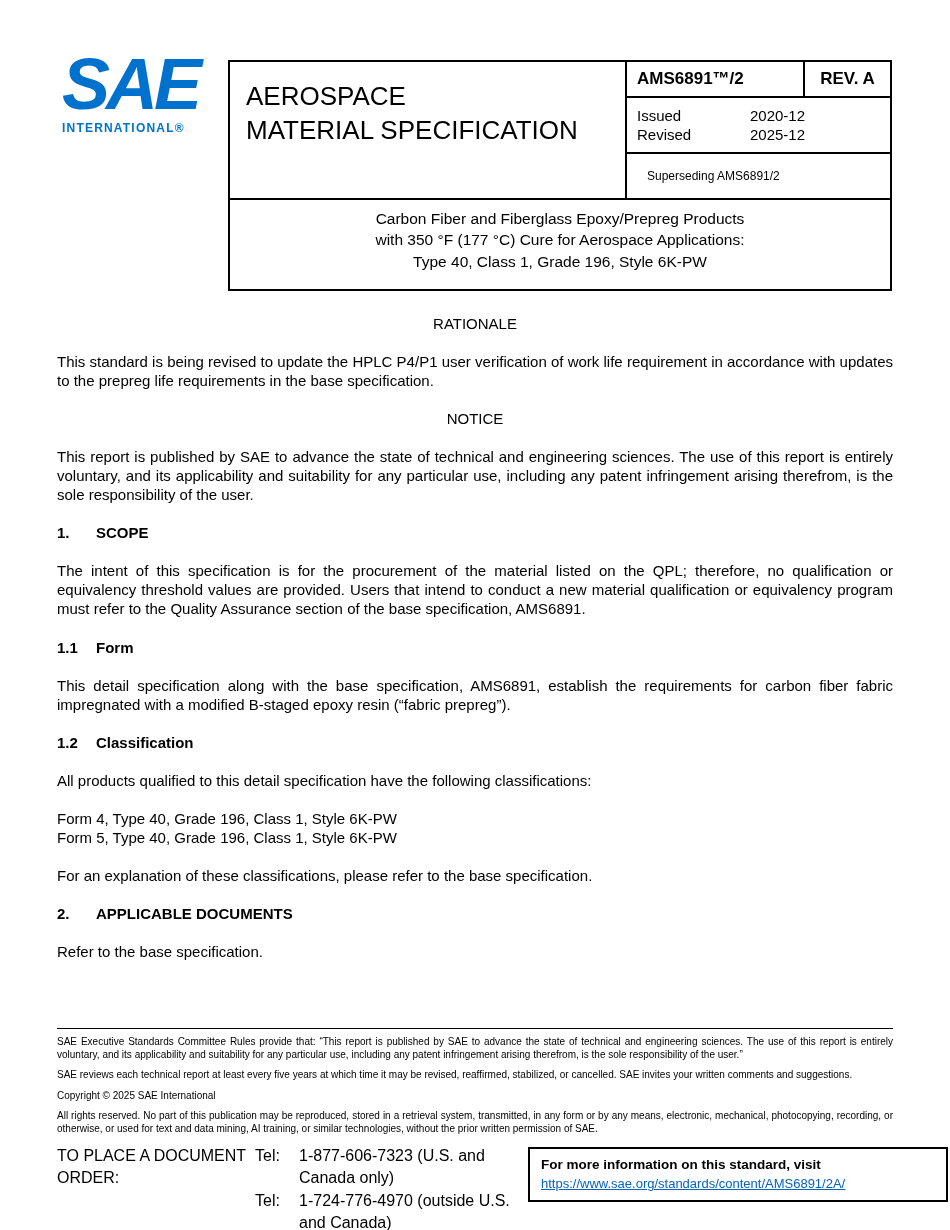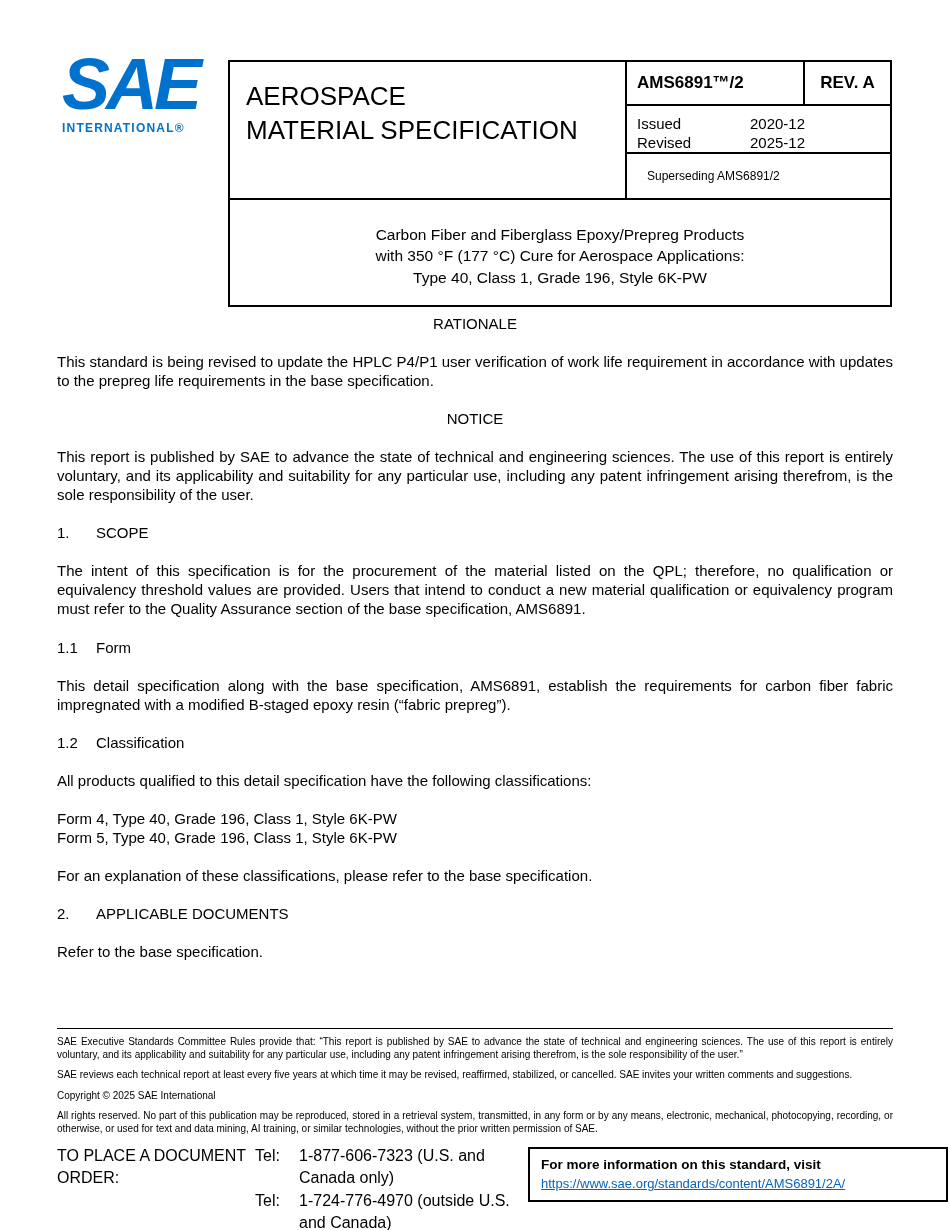--- a/index.html
+++ b/index.html
@@ -38,51 +38,51 @@
   .hdr-table { display: flex; border: 2px solid #000; height: 140px; }
   .hdr-left {
     width: 397px;
     border-right: 2px solid #000;
     padding: 18px 0 0 16px;
     font-size: 26px;
     font-weight: normal;
     line-height: 1.3;
   }
   .hdr-right { flex: 1; display: flex; flex-direction: column; }
-  .hdr-row1 { display: flex; border-bottom: 2px solid #000; height: 44px; }
+  .hdr-row1 { display: flex; border-bottom: 2px solid #000; height: 36px; }
   .hdr-docnum {
     width: 178px; border-right: 2px solid #000;
     font-weight: bold; font-size: 17px;
     display: flex; align-items: center; padding-left: 10px;
   }
   .hdr-rev {
     flex: 1; font-weight: bold; font-size: 17px;
     display: flex; align-items: center; justify-content: center;
   }
   .hdr-dates { border-bottom: 2px solid #000; flex: 1; padding: 9px 0 0 10px; font-size: 15px; line-height: 1.25; }
   .date-row { display: flex; }
   .date-label { width: 113px; }
   .hdr-super { height: 44px; display: flex; align-items: center; padding-left: 20px; font-size: 12px; }
 
   .title-box {
     border: 2px solid #000; border-top: none;
     text-align: center;
-    padding: 24px 10px 17px;
+    padding: 8px 10px 17px;
     font-size: 15.5px;
     line-height: 1.38;
   }
 
   
   .content {
     position: absolute; left: 57px; top: 314px; width: 836px;
     font-size: 15px; line-height: 1.27;
   }
   .center-head { text-align: center; margin-bottom: 19px; }
   .para { text-align: justify; margin-bottom: 19px; }
-  .sec-head { margin-bottom: 19px; }
+  .sec-head { margin-bottom: 19px; font-weight: bold; }
   .sec-num { display: inline-block; min-width: 39px; }
   .plain-line { margin: 0; }
   .gap { height: 19px; }
 
   
   .footer { position: absolute; left: 57px; top: 1028px; width: 836px; font-size: 10px; }
   .footer-rule { border-top: 1px solid #000; margin-bottom: 7px; }
   .fnote { font-size: 10px; line-height: 1.25; text-align: justify; margin-bottom: 8px; }
   .fnote-left { text-align: left; }
   .order-block { margin-top: 10px; position: relative; min-height: 85px; }

